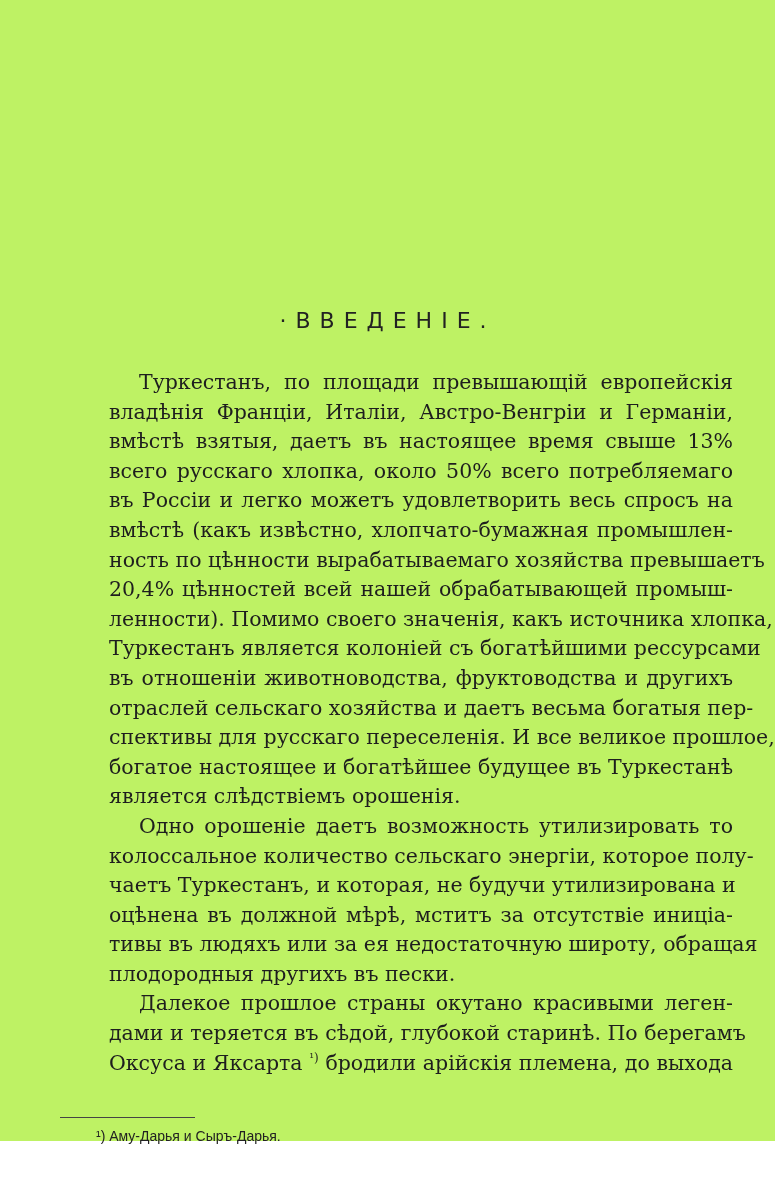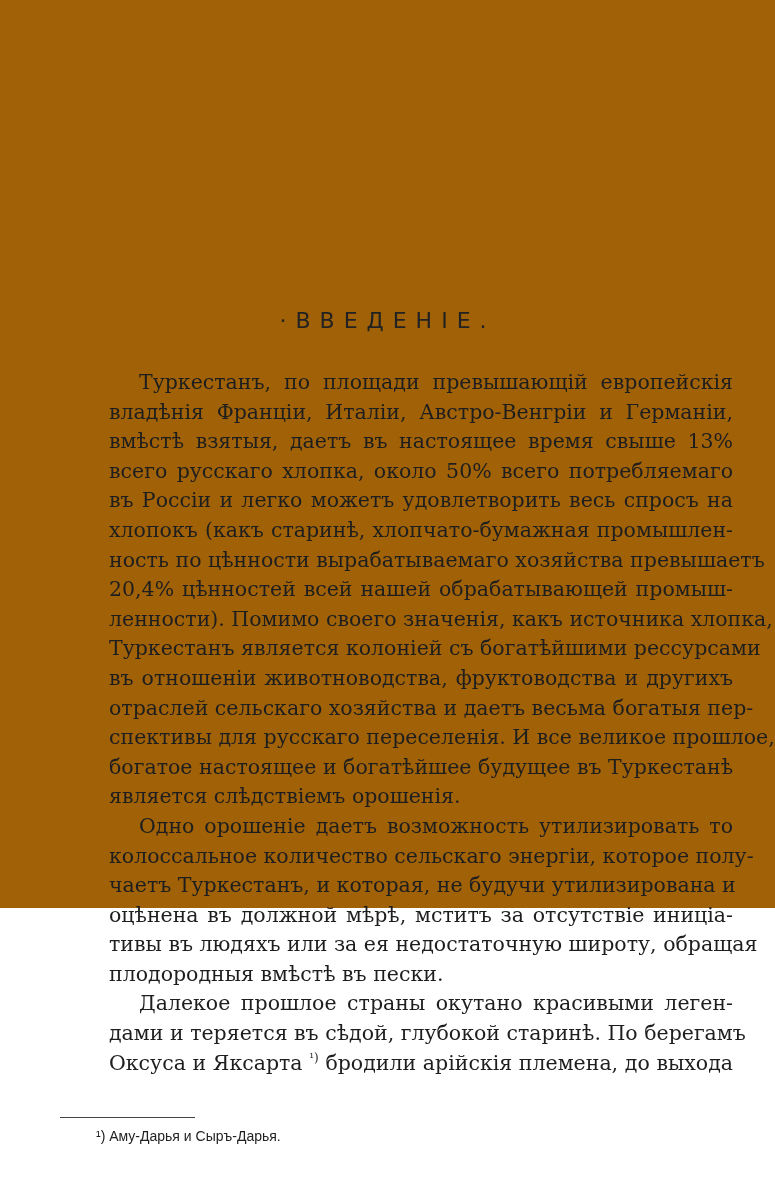--- a/index.html
+++ b/index.html
@@ -1,19 +1,19 @@
 <!DOCTYPE html>
 <html><head>
 <meta charset="utf-8">
 <style>
   html, body { margin: 0; padding: 0; background: #ffffff; }
   body { width: 775px; height: 1200px; position: relative; overflow: hidden; }
   .page {
-    position: absolute; left: 0; top: 0; width: 775px; height: 908px;
-    background: #a16207;
+    position: absolute; left: 0; top: 0; width: 775px; height: 1141px;
+    background: #bef264;
     font-family: "DejaVu Serif", serif;
     color: #1c1c1c;
   }
   .title {
     position: absolute; top: 308px; left: 0; width: 775px;
     text-align: center;
     font-family: "DejaVu Sans", sans-serif;
     font-size: 22px; letter-spacing: 9px; color: #222;
   }
   .body { position: absolute; left: 68px; top: 368px; width: 665px; }
@@ -44,39 +44,39 @@
   <div class="title">·ВВЕДЕНІЕ.</div>
 
   <div class="body">
 
     <div>
       <span class="line indent">Туркестанъ, по площади превышающій европейскія</span>
       <span class="line">владѣнія Франціи, Италіи, Австро-Венгріи и Германіи,</span>
       <span class="line">вмѣстѣ взятыя, даетъ въ настоящее время свыше 13%</span>
       <span class="line">всего русскаго хлопка, около 50% всего потребляемаго</span>
       <span class="line">въ Россіи и легко можетъ удовлетворить весь спросъ на</span>
-      <span class="line">хлопокъ (какъ старинѣ, хлопчато-бумажная промышлен-</span>
+      <span class="line">вмѣстѣ (какъ извѣстно, хлопчато-бумажная промышлен-</span>
       <span class="line">ность по цѣнности вырабатываемаго хозяйства превышаетъ</span>
       <span class="line">20,4% цѣнностей всей нашей обрабатывающей промыш-</span>
       <span class="line">ленности). Помимо своего значенія, какъ источника хлопка,</span>
       <span class="line">Туркестанъ является колоніей съ богатѣйшими рессурсами</span>
       <span class="line">въ отношеніи животноводства, фруктоводства и другихъ</span>
       <span class="line">отраслей сельскаго хозяйства и даетъ весьма богатыя пер-</span>
       <span class="line">спективы для русскаго переселенія. И все великое прошлое,</span>
       <span class="line">богатое настоящее и богатѣйшее будущее въ Туркестанѣ</span>
       <span class="line last">является слѣдствіемъ орошенія.</span>
     </div>
 
     <div>
       <span class="line indent">Одно орошеніе даетъ возможность утилизировать то</span>
       <span class="line">колоссальное количество сельскаго энергіи, которое полу-</span>
       <span class="line">чаетъ Туркестанъ, и которая, не будучи утилизирована и</span>
       <span class="line">оцѣнена въ должной мѣрѣ, мститъ за отсутствіе иниціа-</span>
       <span class="line">тивы въ людяхъ или за ея недостаточную широту, обращая</span>
-      <span class="line last">плодородныя вмѣстѣ въ пески.</span>
+      <span class="line last">плодородныя другихъ въ пески.</span>
     </div>
 
     <div>
       <span class="line indent">Далекое прошлое страны окутано красивыми леген-</span>
       <span class="line">дами и теряется въ сѣдой, глубокой старинѣ. По берегамъ</span>
       <span class="line"><span>Оксуса и Яксарта</span> <sup>¹)</sup> <span>бродили арійскія племена, до выхода</span></span>
     </div>
   </div>
 
   <div class="fn-rule"></div>

